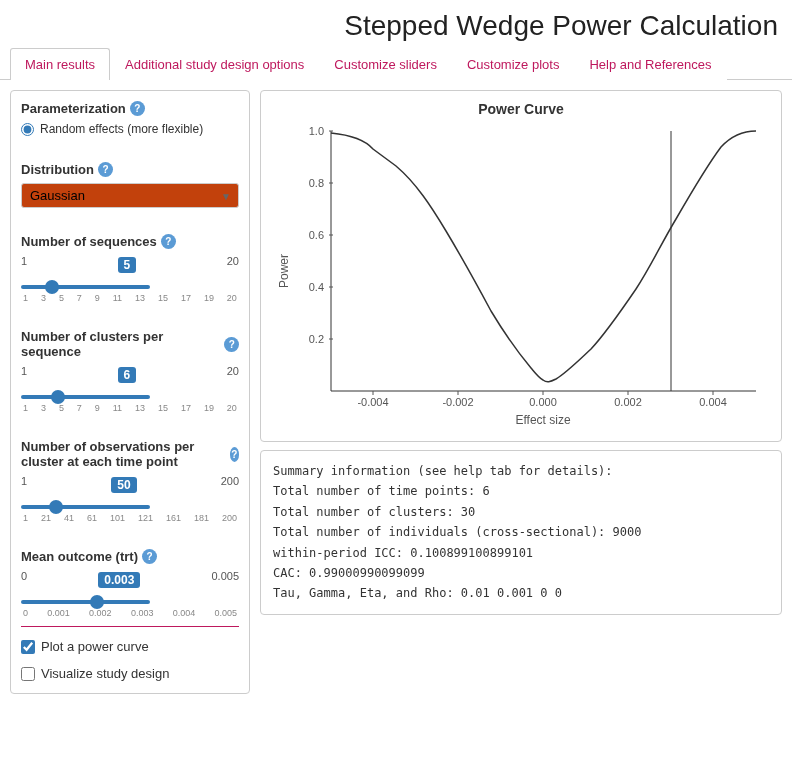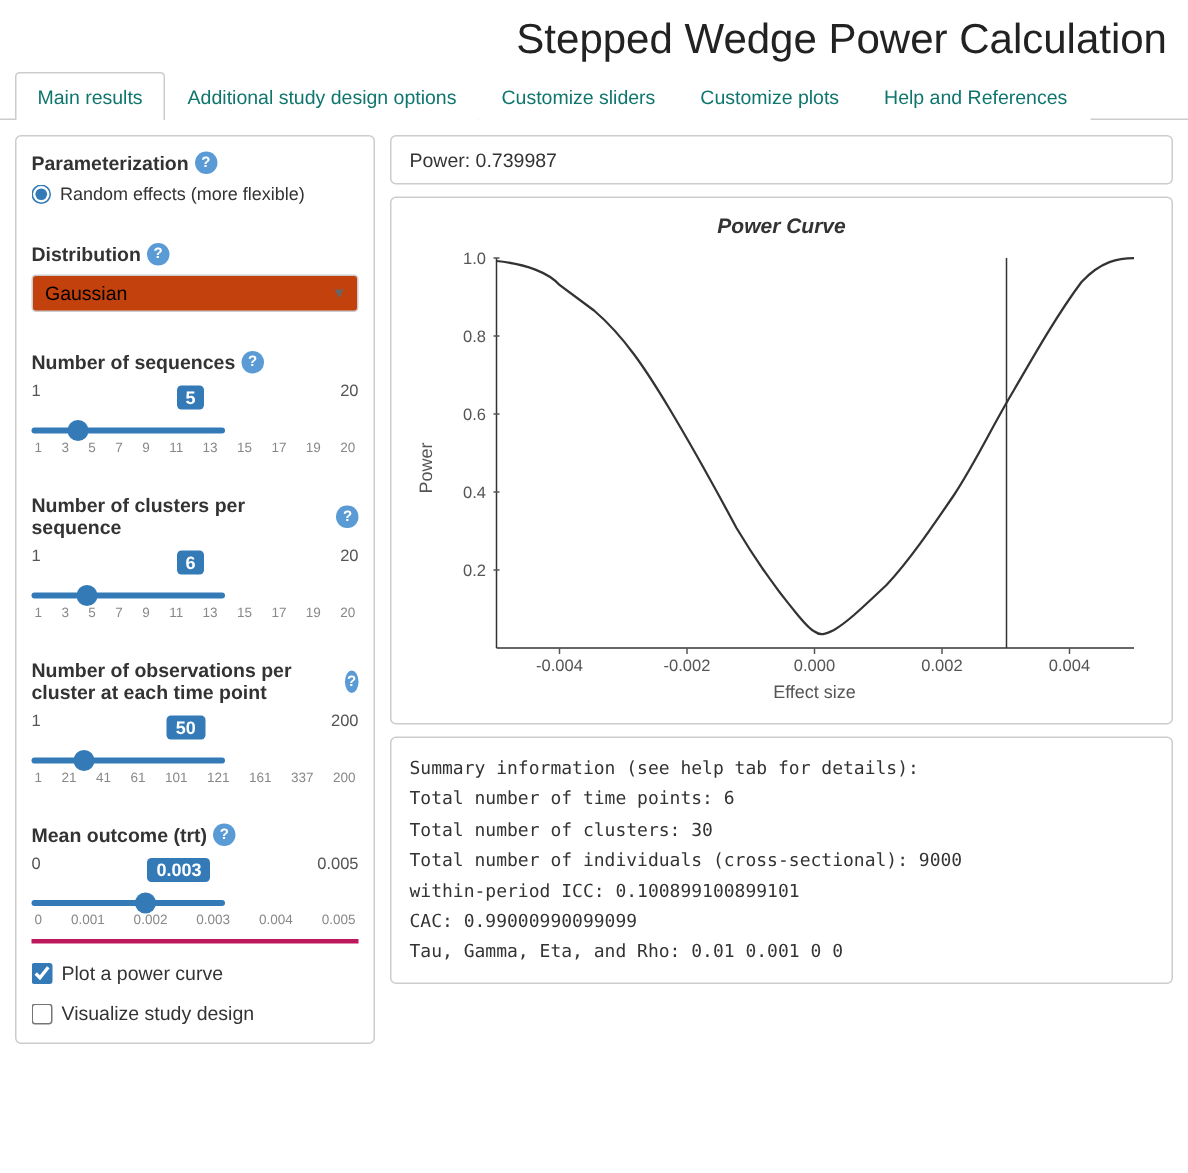--- a/index.html
+++ b/index.html
@@ -4,29 +4,29 @@
   <style>
     * { box-sizing: border-box; margin: 0; padding: 0; }
     body { font-family: Arial, sans-serif; font-size: 13px; background: #fff; color: #333; width: 792px; }
 
     .page-title { font-size: 28px; font-weight: normal; padding: 10px 14px 6px; color: #222; text-align: right; }
 
     .tabs { display: flex; border-bottom: 1px solid #ccc; padding: 0 10px; }
     .tab {
       padding: 8px 14px;
       cursor: pointer;
-      color: #0f766e;
+      color: #be185d;
       font-size: 13px;
       border: 1px solid transparent;
       border-bottom: none;
       margin-bottom: -1px;
       background: #fff;
     }
     .tab.active {
-      color: #0f766e;
+      color: #be185d;
       border-color: #ccc;
       border-bottom-color: #fff;
       border-radius: 3px 3px 0 0;
     }
 
     .main-content { display: flex; padding: 10px; gap: 10px; }
 
     
     .left-panel {
       width: 240px;
@@ -88,21 +88,21 @@
     .power-display {
       border: 1px solid #ccc; border-radius: 4px; padding: 8px 12px;
       font-size: 13px; color: #333;
     }
 
     .chart-container {
       border: 1px solid #ccc; border-radius: 4px; padding: 10px;
       background: #fff;
     }
 
-    .chart-title { text-align: center; font-size: 14px; font-weight: bold; margin-bottom: 4px; font-style: italic; }
+    .chart-title { text-align: center; font-size: 14px; font-weight: bold; margin-bottom: 4px; }
 
     svg.power-chart { display: block; margin: 0 auto; }
 
     .summary-box {
       border: 1px solid #ccc; border-radius: 4px; padding: 10px 12px;
       font-size: 12px; line-height: 1.7; color: #333; font-family: monospace;
     }
   </style>
 </head>
 <body>
@@ -209,21 +209,21 @@
       </div>
       <input type="range" min="1" max="200" value="50" style="">
       <div class="tick-labels">
         <span>1</span>
           <span>21</span>
           <span>41</span>
           <span>61</span>
           <span>101</span>
           <span>121</span>
           <span>161</span>
-          <span>337</span>
+          <span>181</span>
           <span>200</span>
       </div>
     </div>
 
     <div class="section-title">
       <span>Mean outcome (trt)</span>
       <span class="help-icon">?</span>
     </div>
     <div class="slider-container">
       <div class="slider-labels">
@@ -235,37 +235,34 @@
       <div class="tick-labels">
         <span>0</span>
           <span>0.001</span>
           <span>0.002</span>
           <span>0.003</span>
           <span>0.004</span>
           <span>0.005</span>
       </div>
     </div>
 
-    <div style="margin-top: 8px; border-top: 3px solid #be185d; padding-top: 6px;">
+    <div style="margin-top: 8px; border-top: 1px solid #be185d; padding-top: 6px;">
       <label class="checkbox-row">
         <input type="checkbox" checked="" style="">
         <span>Plot a power curve</span>
       </label>
       <label class="checkbox-row">
         <input type="checkbox" style="">
         <span>Visualize study design</span>
       </label>
     </div>
   </div>
 
   <div class="right-panel">
 
-    <div class="power-display">
-      <span>Power: 0.739987</span>
-    </div>
 
     <div class="chart-container">
       <div class="chart-title">Power Curve</div>
       <svg class="power-chart" width="490" height="310" viewBox="0 0 490 310">
 
         <line x1="55" y1="10" x2="55" y2="270" stroke="#333" stroke-width="1"></line>
 
         <line x1="55" y1="270" x2="480" y2="270" stroke="#333" stroke-width="1"></line>
 
         <text x="48" y="14" text-anchor="end" font-size="11" fill="#555">1.0</text>

